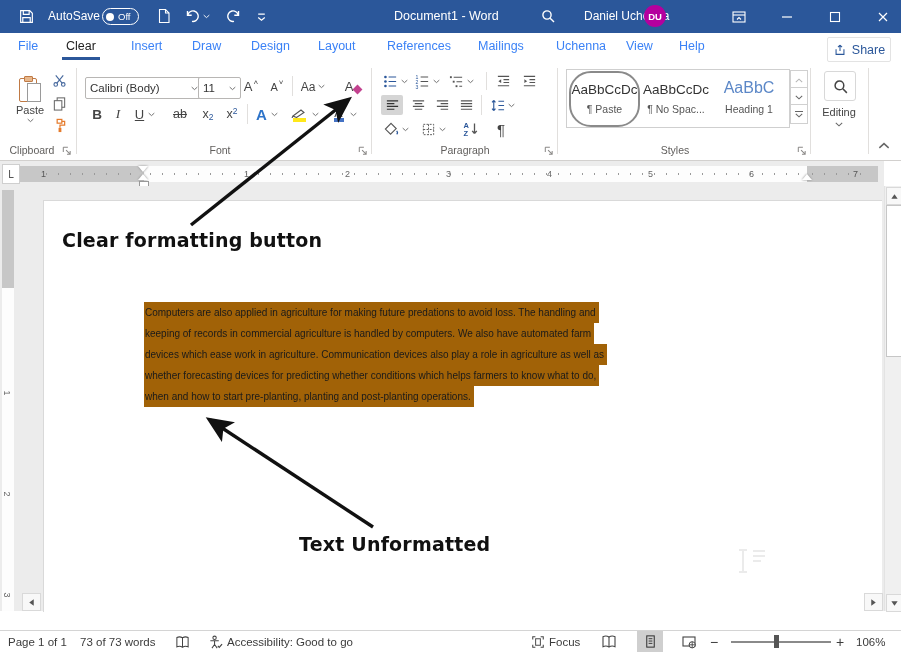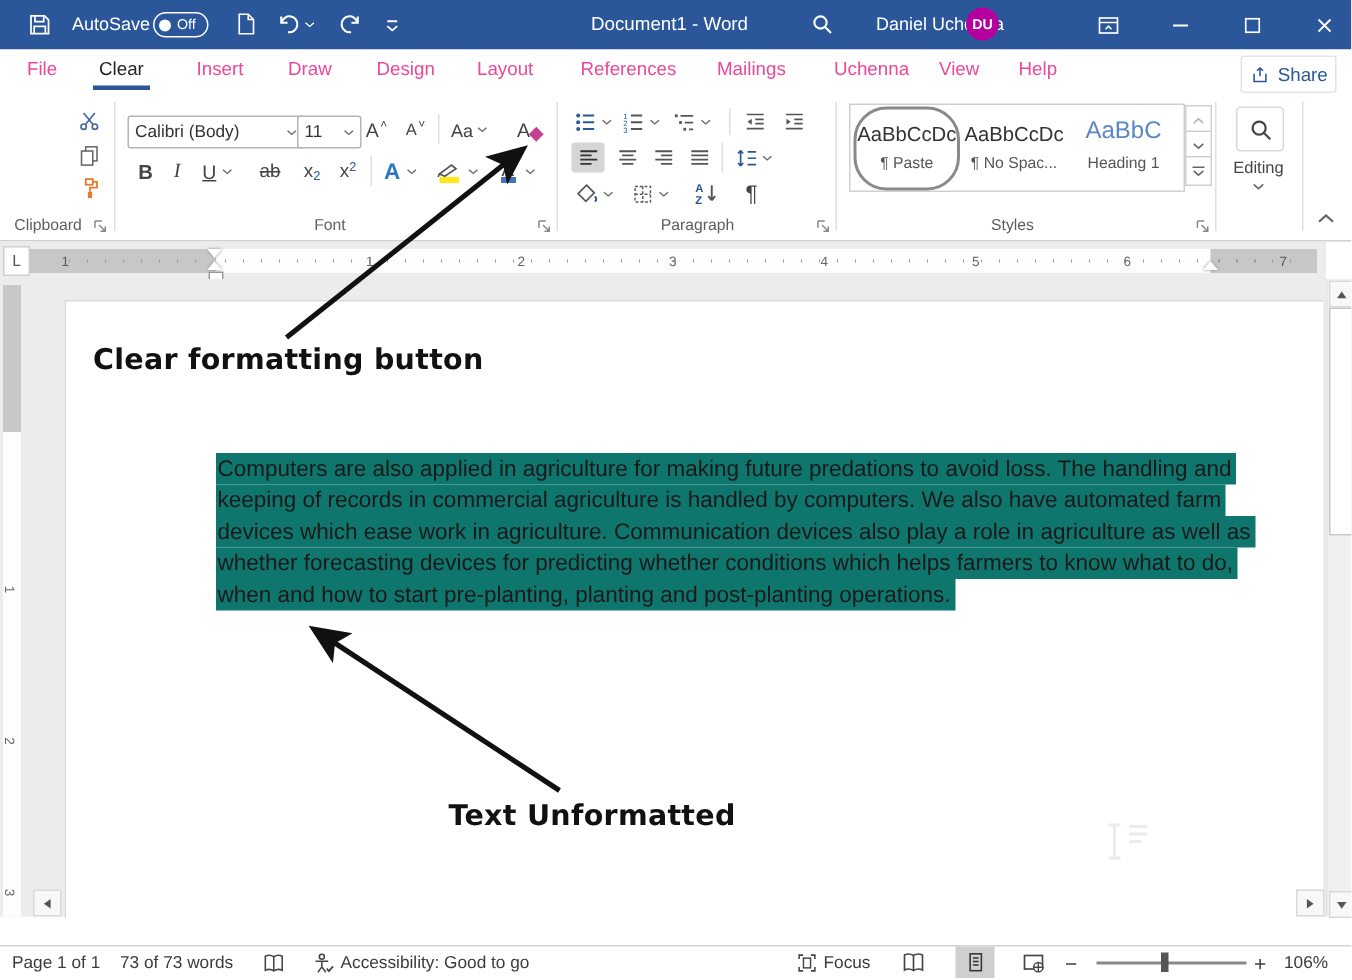--- a/index.html
+++ b/index.html
@@ -15,21 +15,21 @@
   .titlebar .txt{font-size:12px;color:#fff;}
   .pill{border:1.5px solid #fff;border-radius:9px;height:15px;display:flex;align-items:center;padding:0 7px 0 3px;gap:4px;}
   .pill .knob{width:8px;height:8px;border-radius:50%;background:#fff;}
   .pill .st{font-size:9.5px;color:#fff;}
   .avatar{width:22px;height:22px;border-radius:50%;background:#b4009e;color:#fff;
           font-size:9.5px;display:flex;align-items:center;justify-content:center;font-weight:bold;}
   .wbtn{width:34px;height:33px;display:flex;align-items:center;justify-content:center;color:#fff;}
 
   
   .tabrow{left:0;top:33px;width:901px;height:31px;background:#fff;}
-  .tab{position:absolute;top:6px;font-size:12.5px;color:#ec4899;}
+  .tab{position:absolute;top:6px;font-size:12.5px;color:#3b82f6;}
   .tab.active{color:#222;}
   .tab.active::after{content:"";position:absolute;left:-4px;right:-4px;bottom:-7px;height:3px;background:#2b579a;}
   .sharebtn{position:absolute;left:827px;top:4px;width:62px;height:23px;border:1px solid #e3e3e3;border-radius:2px;
             display:flex;align-items:center;justify-content:center;gap:5px;color:#2b579a;font-size:12.5px;}
 
   
   .ribbon{left:0;top:64px;width:901px;height:96px;background:#fff;border-bottom:1px solid #d2d0ce;}
   .gdiv{position:absolute;top:4px;width:1px;height:86px;background:#e1dfdd;}
   .glabel{position:absolute;top:80px;font-size:10.5px;color:#605e5c;text-align:center;}
   .launch{position:absolute;top:80px;color:#8a8886;}
@@ -54,22 +54,22 @@
   .tabsel{position:absolute;left:2px;top:3px;width:16px;height:18px;border:1px solid #cfcfcf;background:#fff;
           font-size:10px;color:#555;display:flex;align-items:center;justify-content:center;font-family:"DejaVu Sans Mono",monospace;}
 
   
   .docarea{left:0;top:186px;width:884px;height:425px;background:#ececec;}
   .page{position:absolute;left:43px;top:14px;width:838px;height:411px;background:#fff;
         border-top:1px solid #d9d9d9;border-left:1px solid #d9d9d9;}
   .vruler{position:absolute;left:2px;top:4px;width:12px;height:421px;background:#fdfdfd;}
   .vruler .marg{position:absolute;left:0;top:0;width:12px;height:98px;background:#c7c7c7;}
   .vnum{position:absolute;left:2px;font-size:9px;color:#666;transform:rotate(90deg);}
-  .docline{display:block;width:fit-content;white-space:nowrap;background:#0f766e;color:#1a1a1a;
-           font-size:15px;line-height:17px;padding:2px 3px 2px 1px;}
+  .docline{display:block;width:fit-content;white-space:nowrap;background:#a16207;color:#1a1a1a;
+           font-size:10px;line-height:17px;padding:2px 3px 2px 1px;}
   .anno{position:absolute;font-family:"DejaVu Sans",sans-serif;font-weight:bold;color:#111;font-size:19px;letter-spacing:.2px;}
 
   
   .vsb{left:884px;top:186px;width:17px;height:425px;background:#f0f0f0;border-left:1px solid #e3e3e3;}
   .sbtn{position:absolute;left:1px;width:15px;height:16px;background:#f8f8f8;border:1px solid #d9d9d9;
         display:flex;align-items:center;justify-content:center;color:#555;}
   .thumb{position:absolute;left:1px;top:19px;width:14px;height:150px;background:#fff;border:1px solid #c6c6c6;}
   .hsbtn{position:absolute;width:17px;height:16px;background:#f8f8f8;border:1px solid #d9d9d9;
         display:flex;align-items:center;justify-content:center;color:#555;}
 
@@ -338,20 +338,31 @@
   </div>
 
   <div class="abs ribbon">
 
     <div class="gdiv" style="left:76px"></div>
     <div class="gdiv" style="left:371px"></div>
     <div class="gdiv" style="left:557px"></div>
     <div class="gdiv" style="left:810px"></div>
     <div class="gdiv" style="left:868px"></div>
 
+    <div class="rbtn" style="left:10px;top:4px;width:40px;height:62px;flex-direction:column;gap:2px">
+      <div style="position:relative;width:22px;height:26px">
+        <div style="position:absolute;left:0;top:2px;width:16px;height:22px;border:1.4px solid #c07a45;border-radius:2px;background:#fff"></div>
+        <div style="position:absolute;left:5px;top:0;width:7px;height:4px;border:1.2px solid #c07a45;border-radius:1px;background:#e8b88c"></div>
+        <div style="position:absolute;left:8px;top:7px;width:12px;height:17px;border:1px solid #9a9a9a;background:#fff"></div>
+      </div>
+      <span style="font-size:11px;color:#444">Paste</span>
+      <svg width="7" height="5" style="color:#666">
+          <use href="#sym-chev"></use>
+        </svg>
+    </div>
     <div class="rbtn" style="left:49px;top:7px;width:20px;height:18px;color:#47699e">
         <svg width="15" height="15">
           <use href="#sym-scissors"></use>
         </svg>
       </div>
     <div class="rbtn" style="left:49px;top:30px;width:20px;height:18px;color:#666">
         <svg width="15" height="15">
           <use href="#sym-copy"></use>
         </svg>
       </div>

